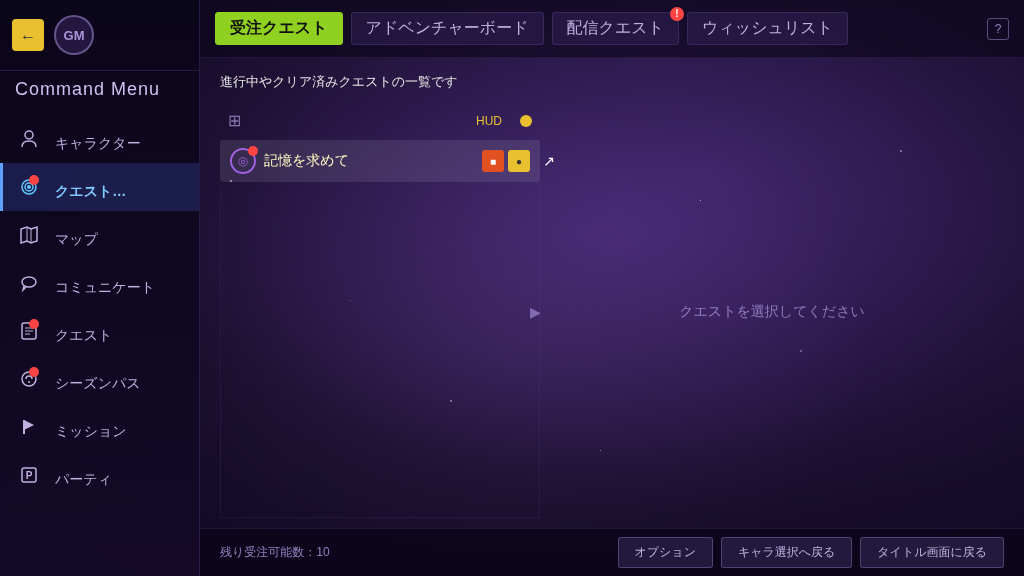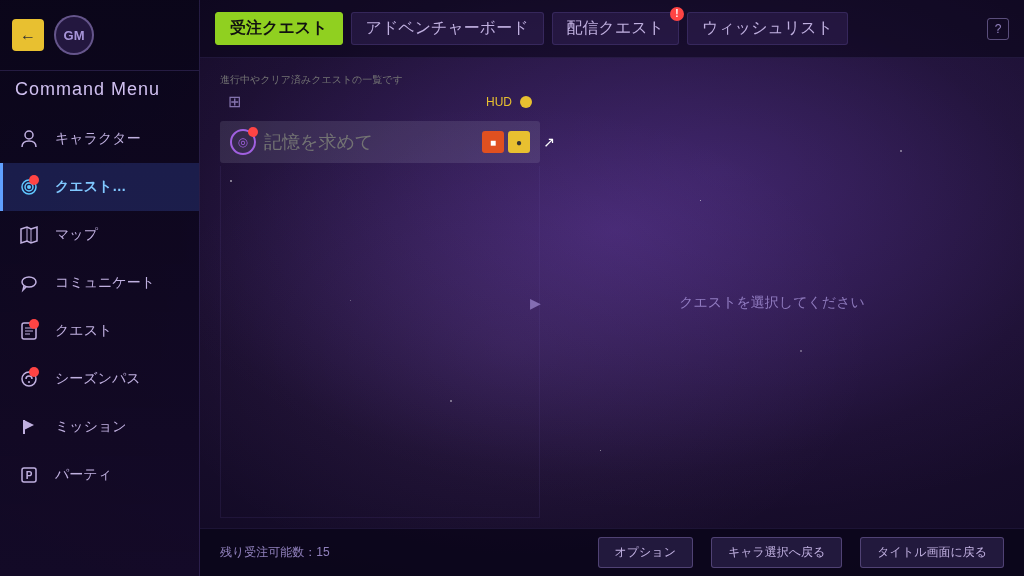--- a/index.html
+++ b/index.html
@@ -99,21 +99,21 @@
     }
 
     .sidebar-nav {
       flex: 1;
       display: flex;
       flex-direction: column;
     }
 
     .nav-item {
       display: flex;
-      align-items: center;
+      align-items: flex-end;
       padding: 10px 15px;
       gap: 12px;
       cursor: pointer;
       color: #c0b0e0;
       font-size: 14px;
       position: relative;
       transition: background 0.1s;
     }
 
     .nav-item.active {
@@ -225,22 +225,23 @@
 
     
     .content {
       flex: 1;
       display: flex;
       flex-direction: column;
       padding: 15px 20px 10px;
     }
 
     .content-title {
-      color: #737373;
-      font-size: 10px;
+      color: #e5e5e5;
+      font-size: 13px;
+      margin-bottom: 15px;
     }
 
     .quest-panel {
       display: flex;
       flex: 1;
       gap: 0;
     }
 
     .quest-list {
       width: 320px;
@@ -260,21 +261,21 @@
     .grid-icon {
       color: rgba(200,180,255,0.6);
       font-size: 16px;
     }
 
     .hud-label {
       color: #e8c030;
       font-size: 12px;
       display: flex;
       align-items: center;
-      gap: 8px;
+      gap: 18px;
     }
 
     .hud-dot {
       width: 12px;
       height: 12px;
       background: #e8c030;
       border-radius: 50%;
     }
 
     .quest-item {
@@ -312,22 +313,22 @@
       top: -4px;
       right: -4px;
       width: 10px;
       height: 10px;
       background: #ff4444;
       border-radius: 50%;
     }
 
     .quest-item-name {
       flex: 1;
-      color: #737373;
-      font-size: 18px;
+      color: #fef9c3;
+      font-size: 14px;
     }
 
     .quest-item-actions {
       display: flex;
       gap: 4px;
     }
 
     .quest-action-btn {
       width: 22px;
       height: 22px;
@@ -381,21 +382,21 @@
       border-top: 1px solid rgba(100,80,160,0.2);
     }
 
     .quest-count {
       color: rgba(200,180,255,0.7);
       font-size: 12px;
     }
 
     .bottom-buttons {
       display: flex;
-      gap: 18px;
+      gap: 8px;
     }
 
     .bottom-btn {
       padding: 6px 16px;
       background: rgba(40,30,70,0.8);
       border: 1px solid rgba(150,130,200,0.4);
       border-radius: 3px;
       color: #c0b0e0;
       font-size: 12px;
       cursor: pointer;
@@ -562,20 +563,20 @@
       </div>
 
       <div class="quest-detail" style="position:relative">
         <div style="position:absolute;left:-10px;top:50%;transform:translateY(-50%);color:rgba(200,180,255,0.5);font-size:14px">▶</div>
         <div class="select-quest-text">クエストを選択してください</div>
       </div>
     </div>
   </div>
 
   <div class="bottom-bar">
-    <div class="quest-count">残り受注可能数：15</div>
+    <div class="quest-count">残り受注可能数：10</div>
     <div class="bottom-buttons">
       <div class="bottom-btn">オプション</div>
       <div class="bottom-btn">キャラ選択へ戻る</div>
       <div class="bottom-btn">タイトル画面に戻る</div>
     </div>
   </div>
 </div>
 
 </body></html>

